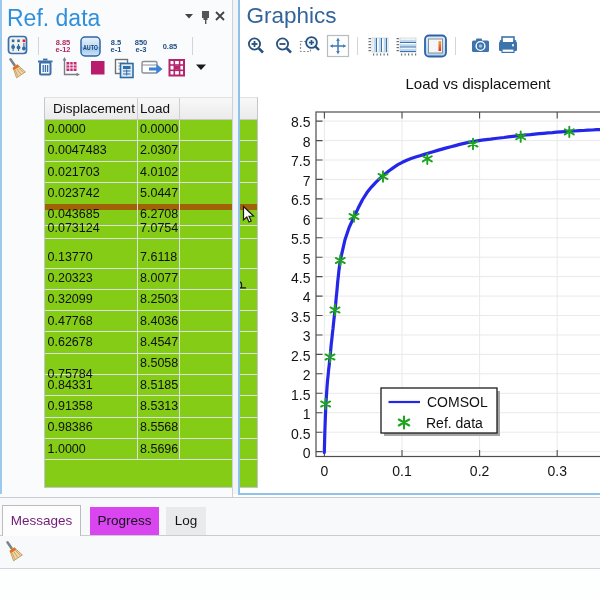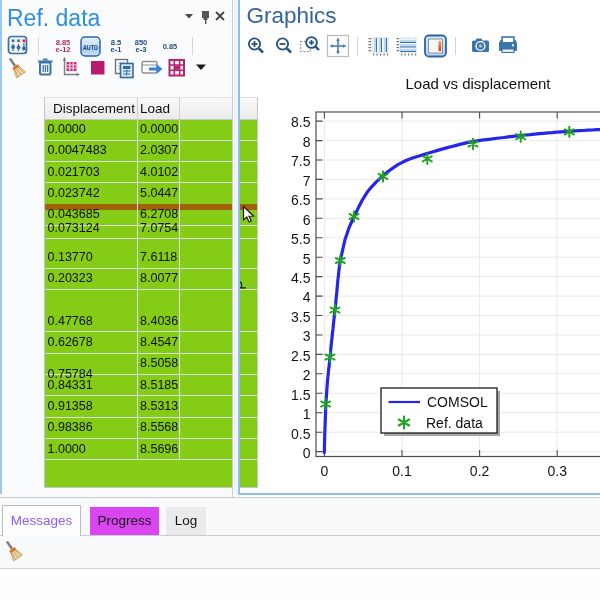--- a/index.html
+++ b/index.html
@@ -172,20 +172,24 @@
           <span style="position:absolute;left:2.5px;top:2.6px;">0.073124</span>
           <span style="position:absolute;left:95px;top:2.6px;">7.0754</span>
         </div>
 <div style="position:absolute;left:0;top:149.3px;width:100%;height:20.3px;border-bottom:1px solid #dcdee1;">
           <span style="position:absolute;left:2.5px;top:2.6px;">0.13770</span>
           <span style="position:absolute;left:95px;top:2.6px;">7.6118</span>
         </div>
 <div style="position:absolute;left:0;top:170.6px;width:100%;height:20.3px;border-bottom:1px solid #dcdee1;">
           <span style="position:absolute;left:2.5px;top:2.6px;">0.20323</span>
           <span style="position:absolute;left:95px;top:2.6px;">8.0077</span>
+        </div>
+<div style="position:absolute;left:0;top:191.9px;width:100%;height:20.3px;border-bottom:1px solid #dcdee1;">
+          <span style="position:absolute;left:2.5px;top:2.6px;">0.32099</span>
+          <span style="position:absolute;left:95px;top:2.6px;">8.2503</span>
         </div>
 <div style="position:absolute;left:0;top:213.2px;width:100%;height:20.3px;border-bottom:1px solid #dcdee1;">
           <span style="position:absolute;left:2.5px;top:2.6px;">0.47768</span>
           <span style="position:absolute;left:95px;top:2.6px;">8.4036</span>
         </div>
 <div style="position:absolute;left:0;top:234.5px;width:100%;height:20.3px;border-bottom:1px solid #dcdee1;">
           <span style="position:absolute;left:2.5px;top:2.6px;">0.62678</span>
           <span style="position:absolute;left:95px;top:2.6px;">8.4547</span>
         </div>
 <div style="position:absolute;left:0;top:255.8px;width:100%;height:20.3px;border-bottom:1px solid #dcdee1;">
@@ -382,21 +386,21 @@
 
   <svg class="abs" style="left:241px;top:204px;" width="14" height="20" viewBox="0 0 14 20">
     <path d="M2.5 2.5 L2.5 16 L5.8 13 L8 18 L10.2 17 L8 12.2 L12.5 12 Z" fill="#ffffff" stroke="#1a1a1a" stroke-width="1.2"></path>
   </svg>
 
   <div class="abs" style="left:0;top:497px;width:600px;height:103px;background:#f7f9fa;border-top:1px solid #c9cdd1;"></div>
 
   <div class="abs" style="left:90px;top:507px;width:69px;height:28px;background:#d946ef;color:#141418;font-size:13.5px;text-align:center;line-height:28px;">Progress</div>
   <div class="abs" style="left:166px;top:507px;width:40px;height:28px;background:#e9eaeb;color:#141418;font-size:13.5px;text-align:center;line-height:28px;">Log</div>
   <div class="abs" style="left:0px;top:535px;width:600px;height:1px;background:#c9cdd1;"></div>
-  <div class="abs" style="left:2px;top:505px;width:79px;height:31px;background:#fdfdfe;border:1px solid #b9bdc1;border-bottom:none;color:#8b5cf6;font-size:13.5px;text-align:center;line-height:30px;box-sizing:border-box;">Messages</div>
+  <div class="abs" style="left:2px;top:505px;width:79px;height:31px;background:#fdfdfe;border:1px solid #b9bdc1;border-bottom:none;color:#701a75;font-size:13.5px;text-align:center;line-height:30px;box-sizing:border-box;">Messages</div>
 
   <svg class="abs" style="left:0px;top:538px;" width="30" height="26" viewBox="0 0 30 26">
     <g transform="rotate(-34 13 13) translate(-3 1)">
       <rect x="15" y="0.5" width="2.6" height="9.5" rx="1" fill="#7d8288"></rect>
       <path d="M13.6 10.5 L19 10.5 L21.6 20.5 L11 20.5 Z" fill="#eed7a8" stroke="#c09455" stroke-width="0.8"></path>
       <rect x="13.2" y="9.8" width="6.2" height="2.8" fill="#e2701f" rx="0.5"></rect>
       <g stroke="#c09455" stroke-width="0.7">
         <line x1="14.2" y1="13" x2="13" y2="20"></line>
           <line x1="16.3" y1="13" x2="16.3" y2="20"></line>
           <line x1="18.4" y1="13" x2="19.6" y2="20"></line>

